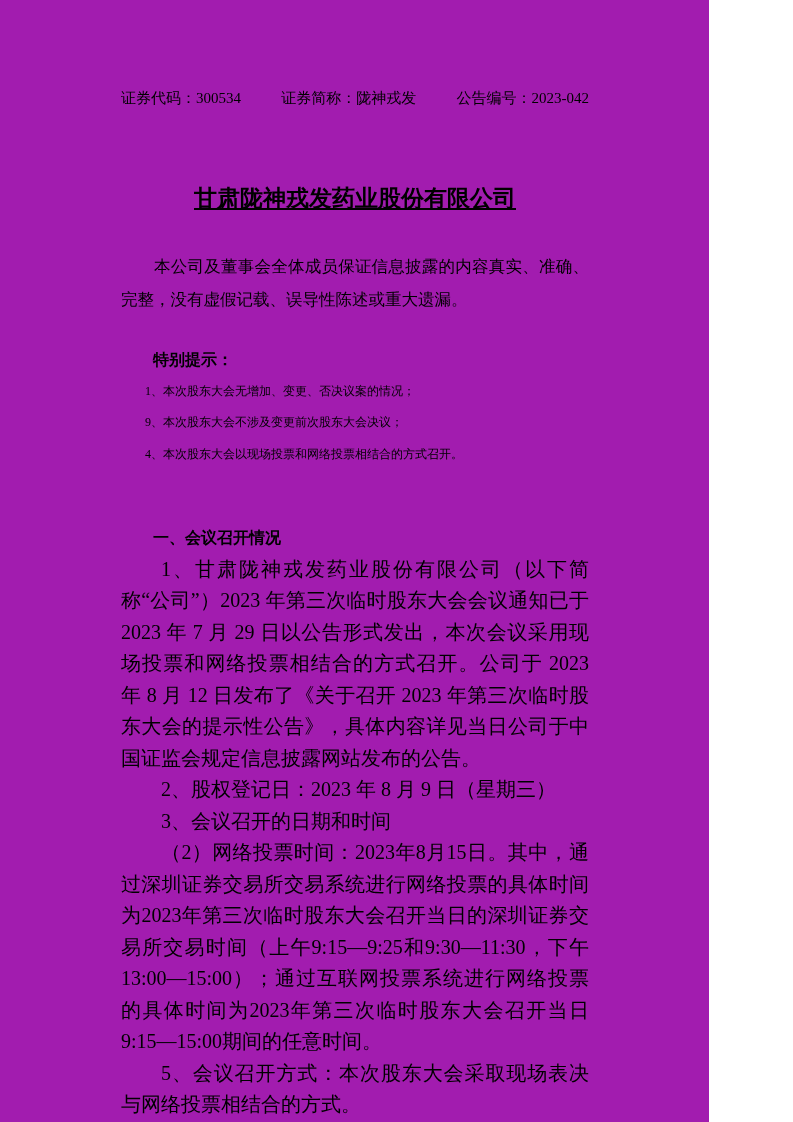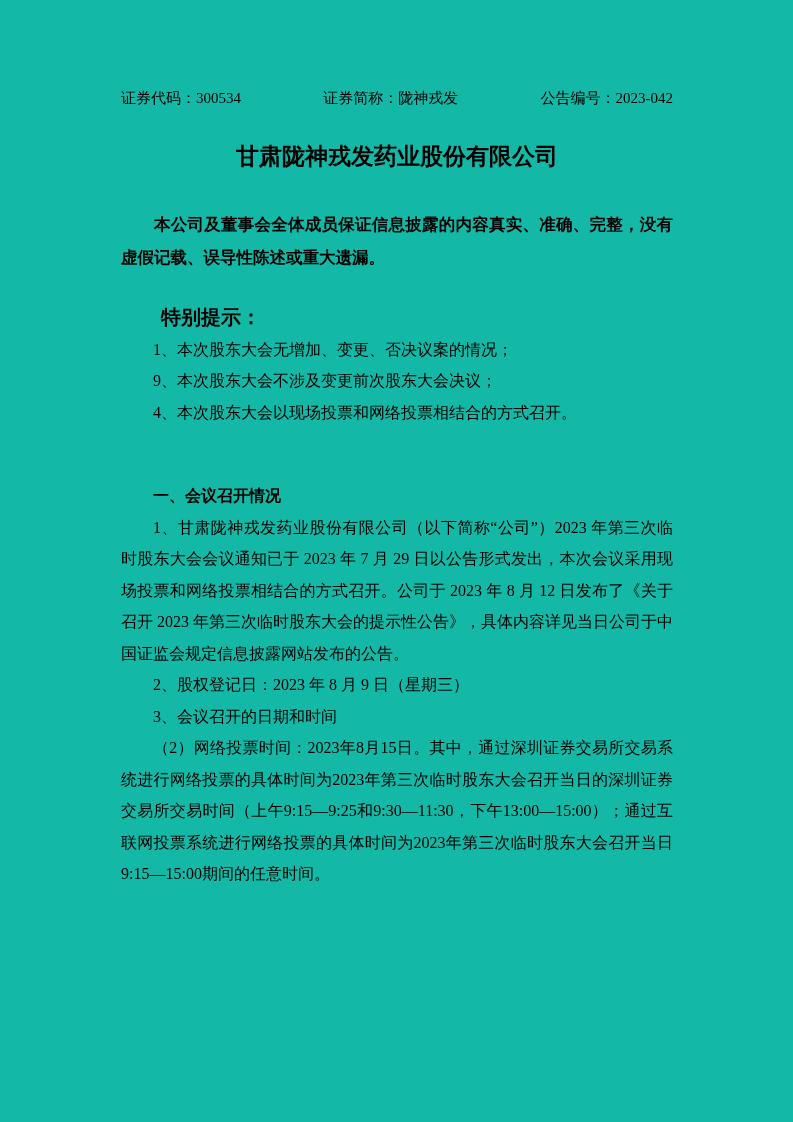--- a/index.html
+++ b/index.html
@@ -2,74 +2,75 @@
 <html><head>
 <meta charset="utf-8">
 <style>
   html, body {
     margin: 0;
     padding: 0;
     background: #ffffff;
   }
   .page {
     position: relative;
-    width: 793px;
+    width: 709px;
     height: 1122px;
-    background: #14b8a6;
+    background: #a21caf;
     color: #000000;
     font-family: "Liberation Serif", "DejaVu Serif", serif;
     overflow: hidden;
     box-sizing: border-box;
     padding: 88px 120px 0 121px;
   }
   .header-row {
     display: flex;
     justify-content: space-between;
     align-items: baseline;
     font-size: 15px;
     line-height: 20px;
     white-space: nowrap;
   }
   .title-block {
-    margin-top: 28px;
+    margin-top: 70px;
     text-align: center;
     font-weight: bold;
     font-size: 23px;
     line-height: 42px;
+    text-decoration: underline;
   }
   .declaration {
     margin-top: 30px;
-    font-weight: bold;
+    font-weight: normal;
     font-size: 16.5px;
     line-height: 33px;
     text-align: justify;
     text-indent: 2em;
   }
   .special-heading {
     margin-top: 28px;
     font-weight: bold;
-    font-size: 20px;
+    font-size: 16px;
     line-height: 31.5px;
     text-indent: 2em;
   }
   .special-item {
-    font-size: 16px;
+    font-size: 12px;
     line-height: 31.5px;
     text-indent: 2em;
     text-align: justify;
   }
   .section-heading {
     margin-top: 52px;
     font-weight: bold;
     font-size: 16px;
     line-height: 31.5px;
     text-indent: 2em;
   }
   .body-para {
-    font-size: 16px;
+    font-size: 20px;
     line-height: 31.5px;
     text-indent: 2em;
     text-align: justify;
     margin: 0;
   }
 </style>
 </head>
 <body>
 
 <div class="page">
@@ -92,15 +93,16 @@
     <div class="special-item">9、本次股东大会不涉及变更前次股东大会决议；</div>
     <div class="special-item">4、本次股东大会以现场投票和网络投票相结合的方式召开。</div>
   </div>
 
   <div>
     <div class="section-heading">一、会议召开情况</div>
     <p class="body-para">1、甘肃陇神戎发药业股份有限公司（以下简称“公司”）2023 年第三次临时股东大会会议通知已于 2023 年 7 月 29 日以公告形式发出，本次会议采用现场投票和网络投票相结合的方式召开。公司于 2023 年 8 月 12 日发布了《关于召开 2023 年第三次临时股东大会的提示性公告》，具体内容详见当日公司于中国证监会规定信息披露网站发布的公告。</p>
     <p class="body-para">2、股权登记日：2023 年 8 月 9 日（星期三）</p>
     <p class="body-para">3、会议召开的日期和时间</p>
     <p class="body-para">（2）网络投票时间：2023年8月15日。其中，通过深圳证券交易所交易系统进行网络投票的具体时间为2023年第三次临时股东大会召开当日的深圳证券交易所交易时间（上午9:15—9:25和9:30—11:30，下午13:00—15:00）；通过互联网投票系统进行网络投票的具体时间为2023年第三次临时股东大会召开当日9:15—15:00期间的任意时间。</p>
+    <p class="body-para">5、会议召开方式：本次股东大会采取现场表决与网络投票相结合的方式。</p>
   </div>
 
 </div>
 
 </body></html>

